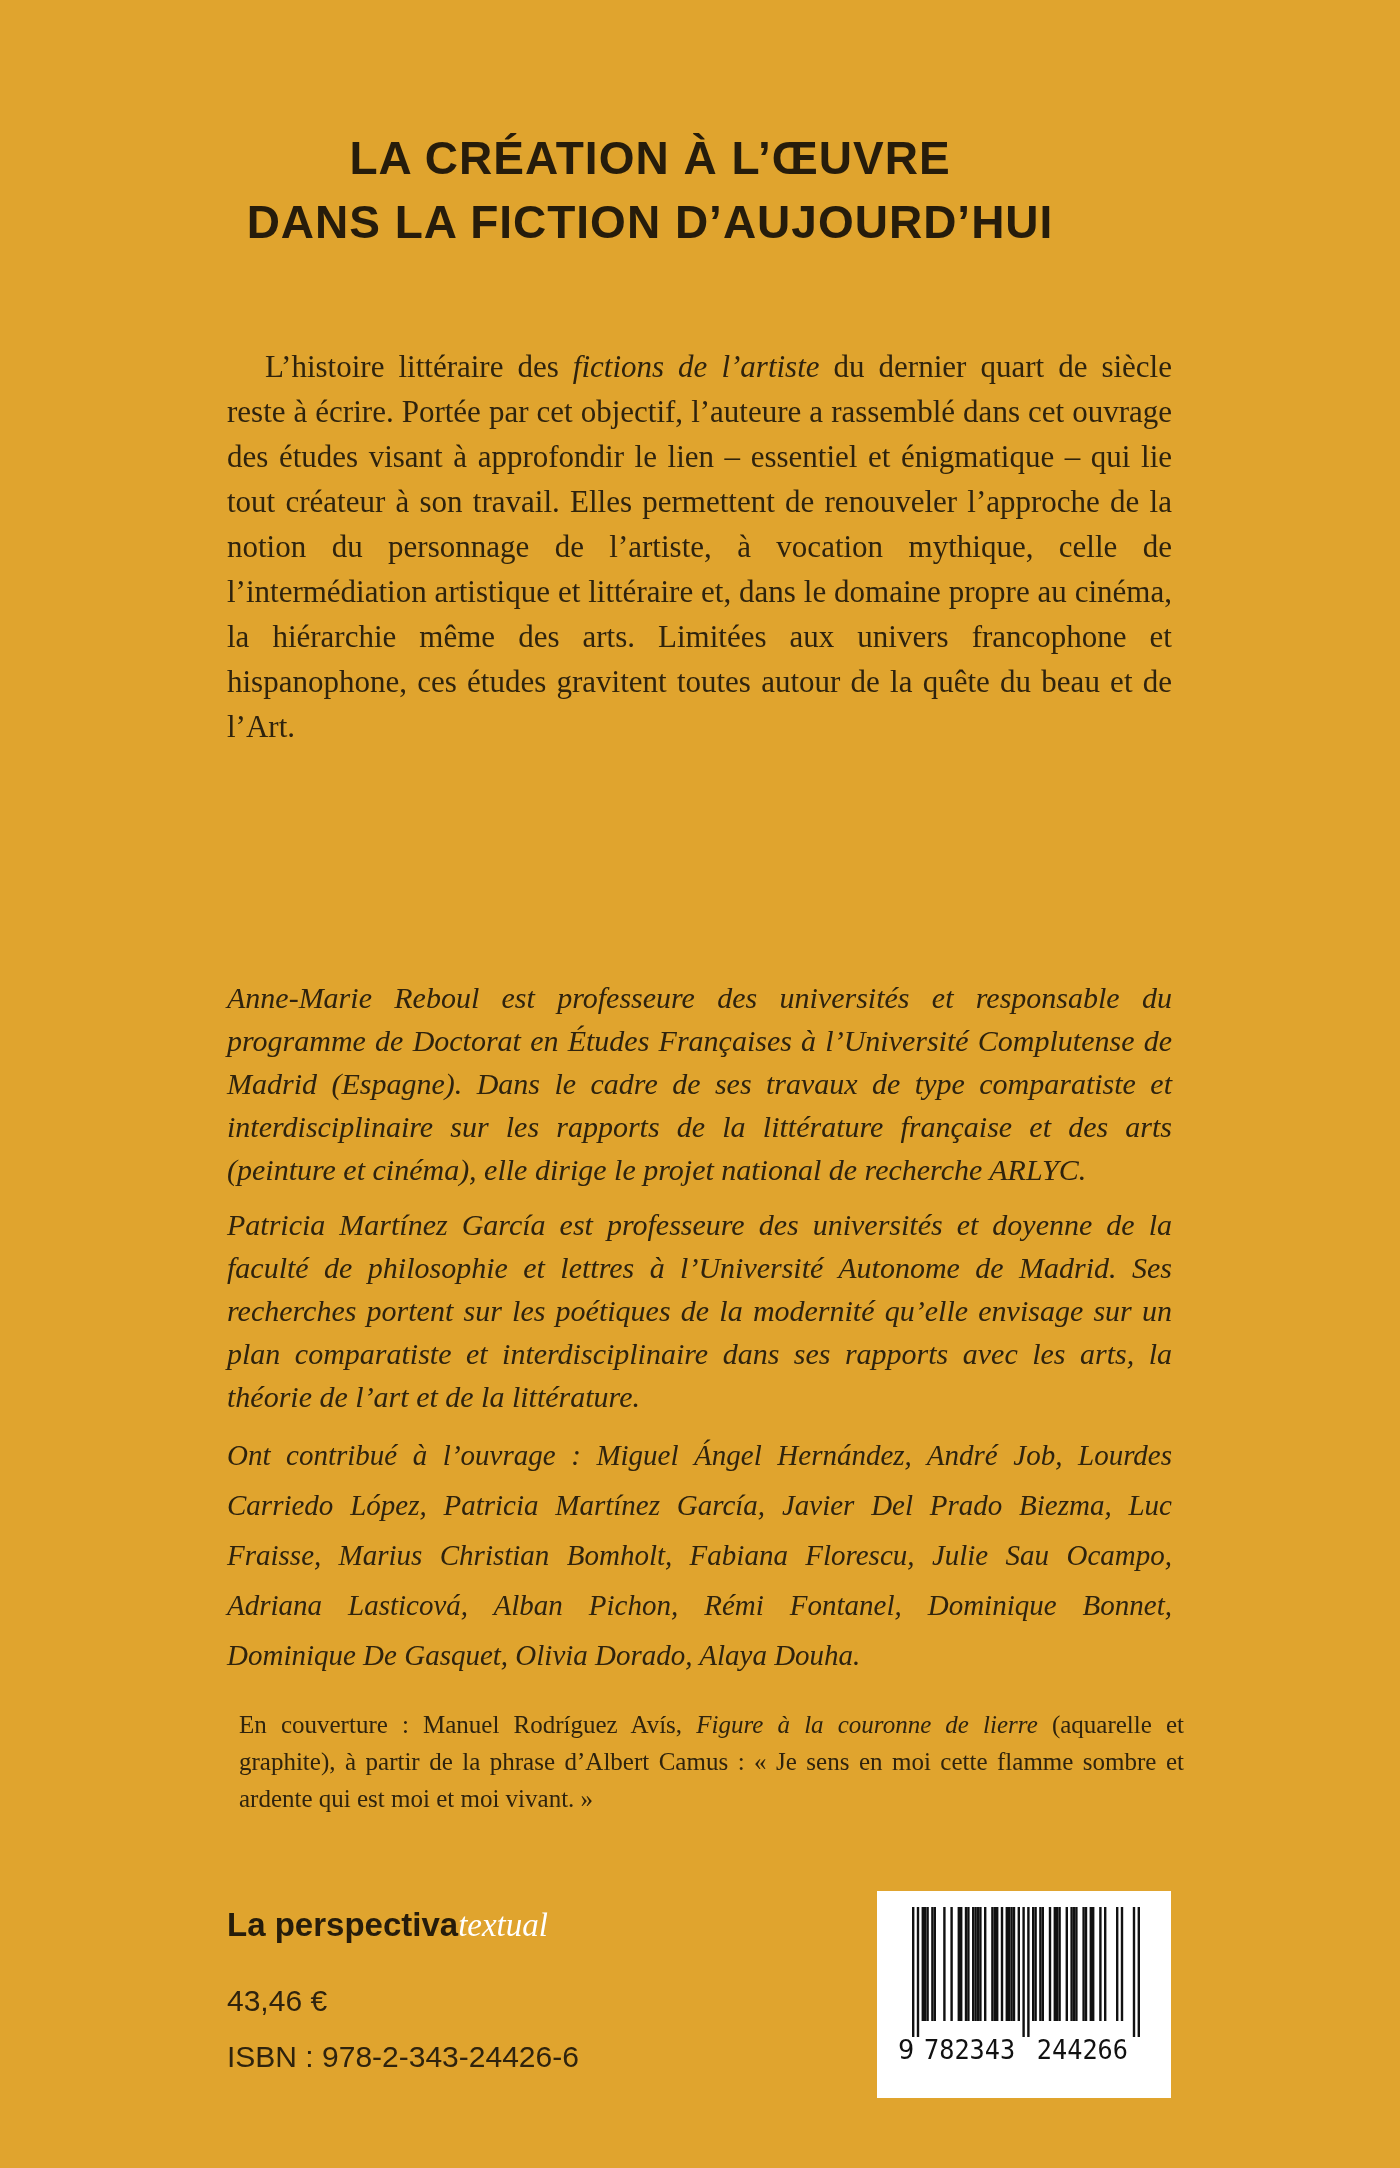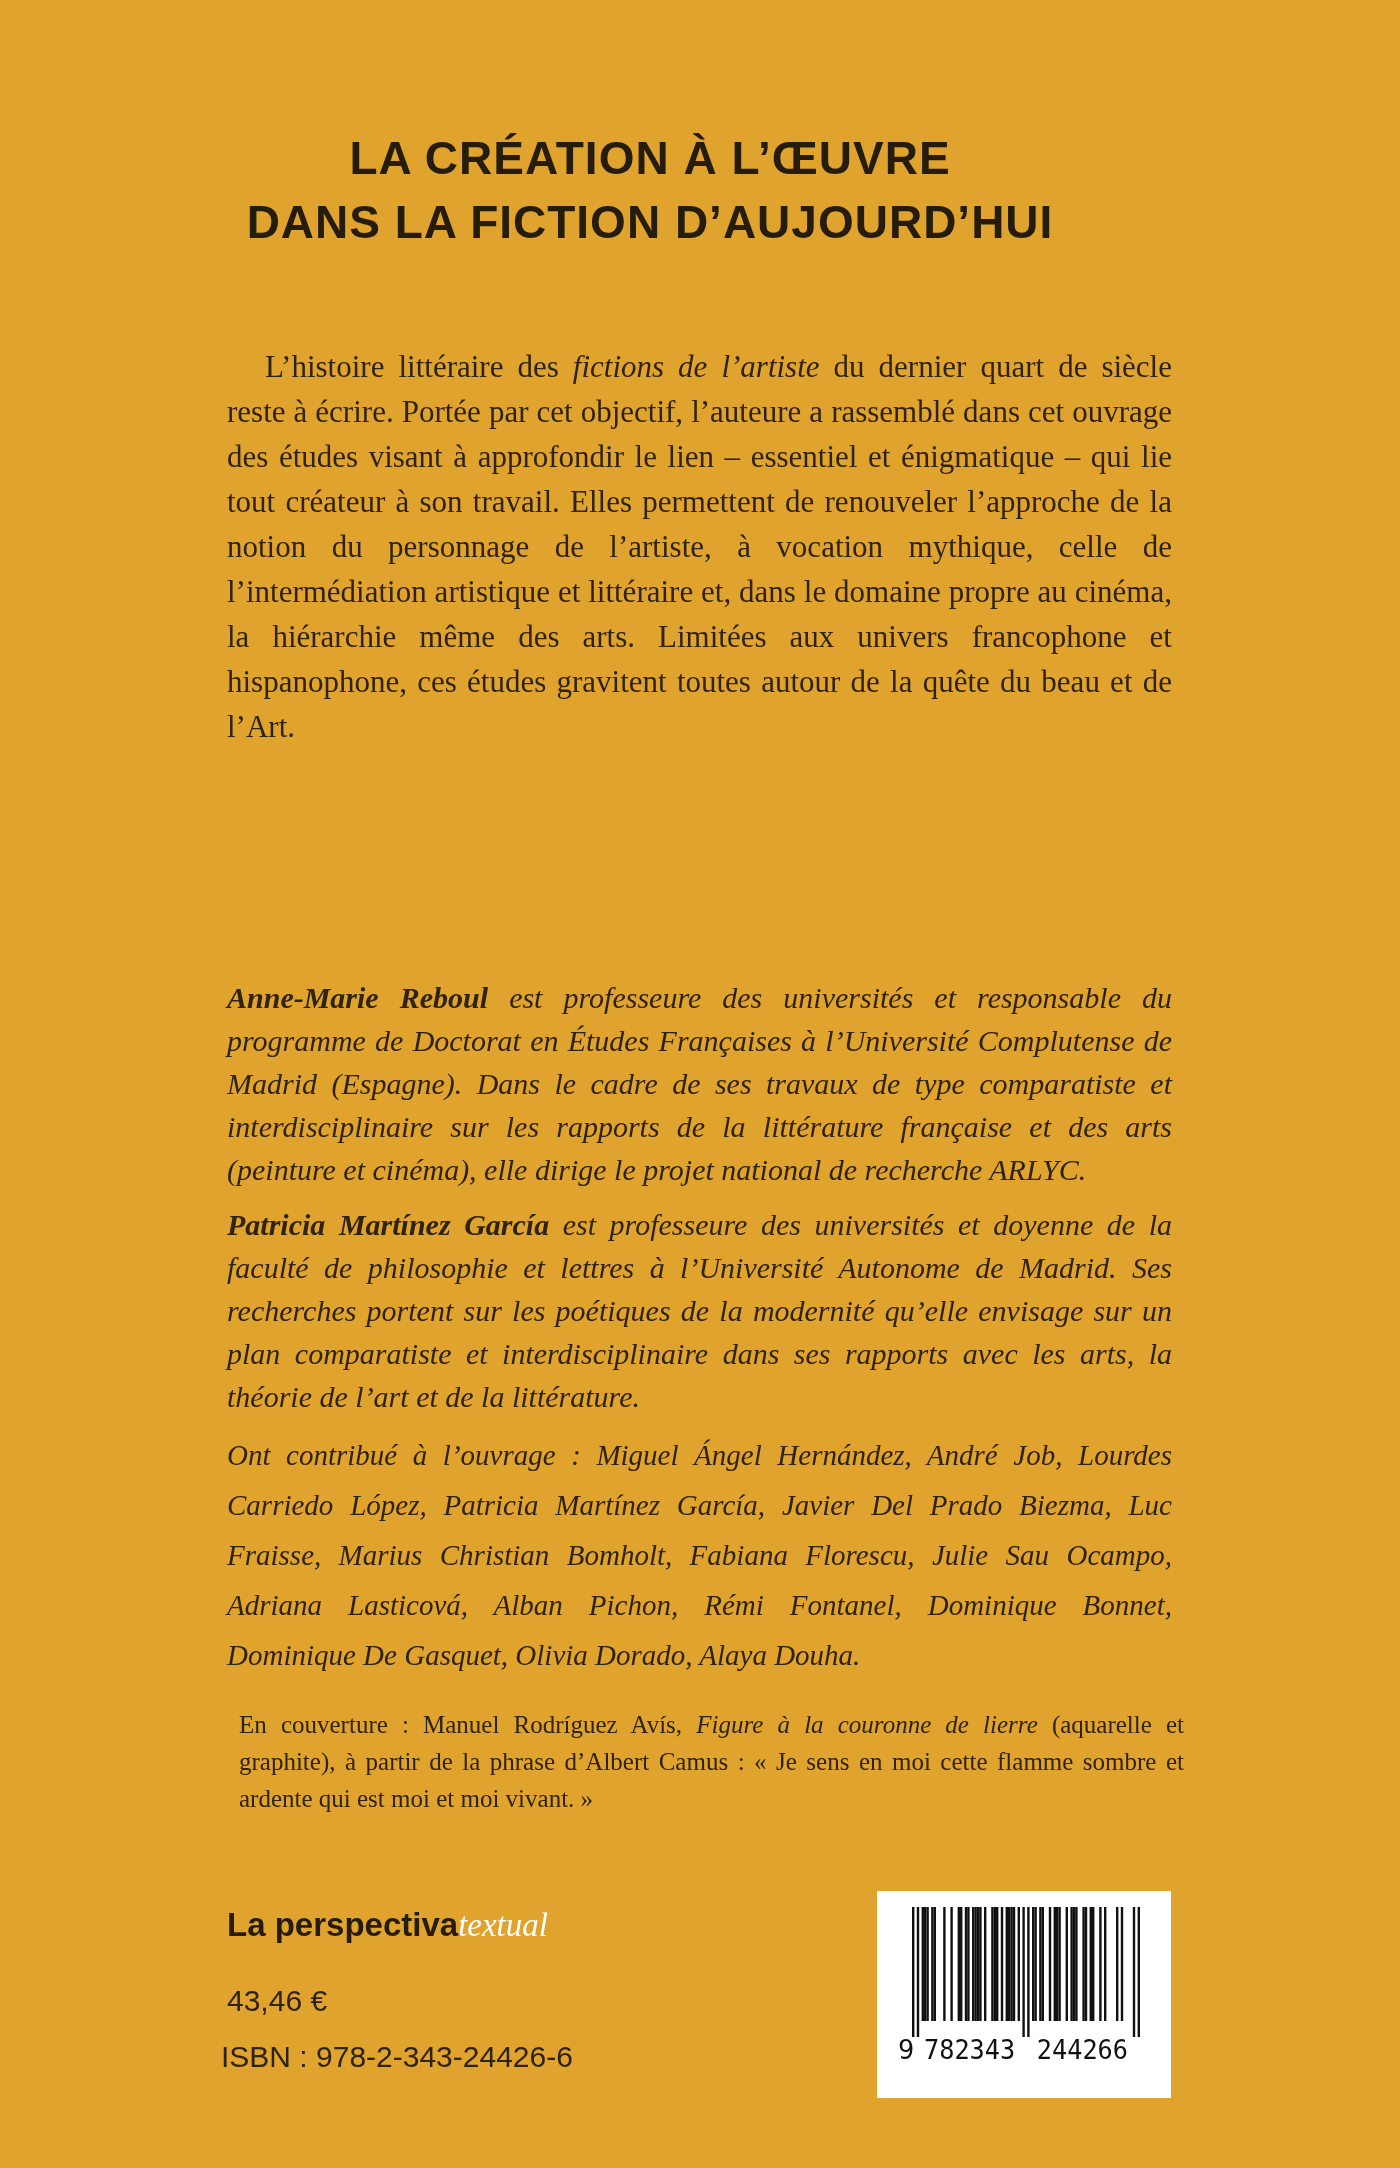--- a/index.html
+++ b/index.html
@@ -34,21 +34,21 @@
     font-size:31px;line-height:45px;
     text-align:justify;text-indent:38px;
   }
 
   .bios{
     position:absolute;top:976px;left:227px;width:945px;
     font-size:30px;line-height:43px;
     font-style:italic;text-align:justify;
   }
   .bio{margin-bottom:12px}
-  .bio .author-name{font-weight:bold}
+  .bio .author-name{font-weight:normal}
   .contrib{font-size:29px;line-height:50px;margin-bottom:12px}
 
   .credit{
     position:absolute;top:1706px;left:227px;width:945px;
     font-size:25px;line-height:37px;text-align:justify;margin-left:12px;
   }
 
   .imprint{
     position:absolute;top:1903px;left:227px;
     font-size:33px;line-height:44px;white-space:nowrap;
@@ -61,21 +61,21 @@
     font-family:"Liberation Serif",serif;
     font-style:italic;color:var(--white);
   }
 
   .price{
     position:absolute;top:1984px;left:227px;
     font-family:"Liberation Sans",sans-serif;
     font-size:30px;color:var(--text);
   }
   .isbn{
-    position:absolute;top:2040px;left:221px;
+    position:absolute;top:2040px;left:227px;
     font-family:"Liberation Sans",sans-serif;
     font-size:30px;color:var(--text);
   }
 
   .barcode-box{
     position:absolute;top:1891px;left:877px;
     width:294px;height:207px;
     background:var(--white);
     display:flex;justify-content:center;align-items:flex-start;
     padding-top:16px;

